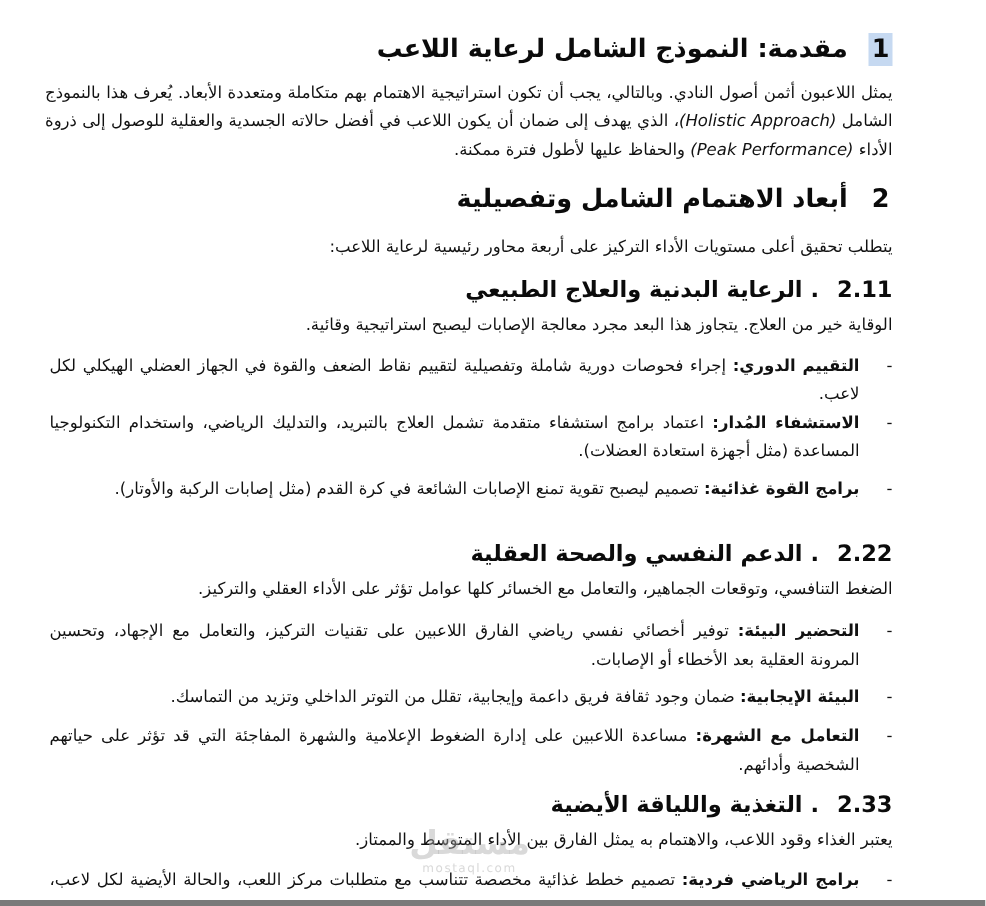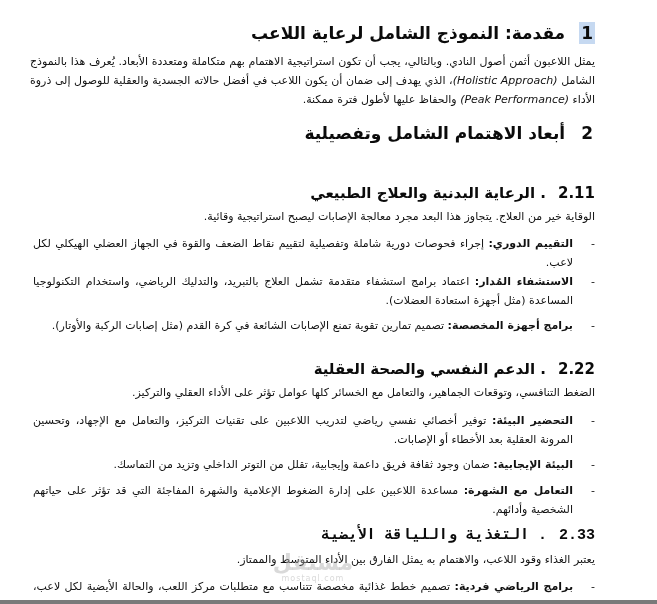--- a/index.html
+++ b/index.html
@@ -126,52 +126,53 @@
   <div class="h1" style="top:22px;">
     <span class="num hl">1</span><span>مقدمة: النموذج الشامل لرعاية اللاعب</span>
   </div>
 
   <div class="para" style="top:52px;"><span>يمثل اللاعبون أثمن أصول النادي. وبالتالي، يجب أن تكون استراتيجية الاهتمام بهم متكاملة ومتعددة الأبعاد. يُعرف هذا بالنموذج الشامل </span><span class="en">(Holistic Approach)</span><span>، الذي يهدف إلى ضمان أن يكون اللاعب في أفضل حالاته الجسدية والعقلية للوصول إلى ذروة الأداء </span><span class="en">(Peak Performance)</span><span> والحفاظ عليها لأطول فترة ممكنة.</span></div>
 
   <div class="h1" style="top:122px;">
     <span class="num">2</span><span>أبعاد الاهتمام الشامل وتفصيلية</span>
   </div>
 
+  <div class="para" style="top:155px;">يتطلب تحقيق أعلى مستويات الأداء التركيز على أربعة محاور رئيسية لرعاية اللاعب:</div>
 
   <div class="h2" style="top:184px;">
     <span class="num">2.1</span><span>1. الرعاية البدنية والعلاج الطبيعي</span>
   </div>
   <div class="para" style="top:207px;">الوقاية خير من العلاج. يتجاوز هذا البعد مجرد معالجة الإصابات ليصبح استراتيجية وقائية.</div>
 
   <div class="bullet" style="top:234px;">
     <span class="dash">-</span><span class="term">التقييم الدوري:</span><span> إجراء فحوصات دورية شاملة وتفصيلية لتقييم نقاط الضعف والقوة في الجهاز العضلي الهيكلي لكل لاعب.</span>
   </div>
   <div class="bullet" style="top:272px;">
     <span class="dash">-</span><span class="term">الاستشفاء المُدار:</span><span> اعتماد برامج استشفاء متقدمة تشمل العلاج بالتبريد، والتدليك الرياضي، واستخدام التكنولوجيا المساعدة (مثل أجهزة استعادة العضلات).</span>
   </div>
   <div class="bullet" style="top:316px;">
-    <span class="dash">-</span><span class="term">برامج أجهزة المخصصة:</span><span> تصميم تمارين تقوية تمنع الإصابات الشائعة في كرة القدم (مثل إصابات الركبة والأوتار).</span>
+    <span class="dash">-</span><span class="term">برامج القوة غذائية:</span><span> تصميم ليصبح تقوية تمنع الإصابات الشائعة في كرة القدم (مثل إصابات الركبة والأوتار).</span>
   </div>
 
   <div class="h2" style="top:360px;">
     <span class="num">2.2</span><span>2. الدعم النفسي والصحة العقلية</span>
   </div>
   <div class="para" style="top:383px;">الضغط التنافسي، وتوقعات الجماهير، والتعامل مع الخسائر كلها عوامل تؤثر على الأداء العقلي والتركيز.</div>
 
   <div class="bullet" style="top:411px;">
-    <span class="dash">-</span><span class="term">التحضير البيئة:</span><span> توفير أخصائي نفسي رياضي لتدريب اللاعبين على تقنيات التركيز، والتعامل مع الإجهاد، وتحسين المرونة العقلية بعد الأخطاء أو الإصابات.</span>
+    <span class="dash">-</span><span class="term">التحضير البيئة:</span><span> توفير أخصائي نفسي رياضي الفارق اللاعبين على تقنيات التركيز، والتعامل مع الإجهاد، وتحسين المرونة العقلية بعد الأخطاء أو الإصابات.</span>
   </div>
   <div class="bullet" style="top:455px;">
     <span class="dash">-</span><span class="term">البيئة الإيجابية:</span><span> ضمان وجود ثقافة فريق داعمة وإيجابية، تقلل من التوتر الداخلي وتزيد من التماسك.</span>
   </div>
   <div class="bullet" style="top:481px;">
     <span class="dash">-</span><span class="term">التعامل مع الشهرة:</span><span> مساعدة اللاعبين على إدارة الضغوط الإعلامية والشهرة المفاجئة التي قد تؤثر على حياتهم الشخصية وأدائهم.</span>
   </div>
 
-  <div class="h2" style="top:527px;font-family:Liberation Mono, monospace;">
+  <div class="h2" style="top:527px;">
     <span class="num">2.3</span><span>3. التغذية واللياقة الأيضية</span>
   </div>
   <div class="para" style="top:550px;">يعتبر الغذاء وقود اللاعب، والاهتمام به يمثل الفارق بين الأداء المتوسط والممتاز.</div>
 
   <div class="bullet" style="top:577px;">
     <span class="dash">-</span><span class="term">برامج الرياضي فردية:</span><span> تصميم خطط غذائية مخصصة تتناسب مع متطلبات مركز اللعب، والحالة الأيضية لكل لاعب، ومرحلة الموسم (إعداد، منافسات، استراحة).</span>
   </div>
 </div>
 
 <div class="watermark">

